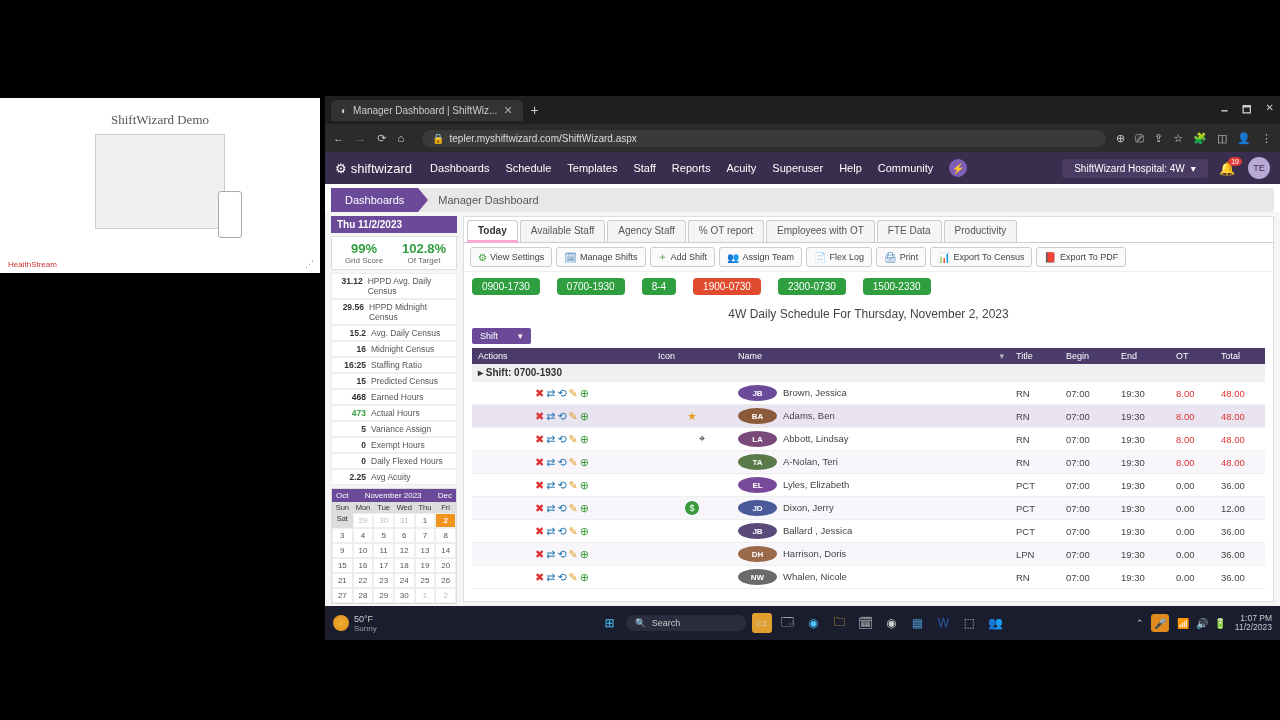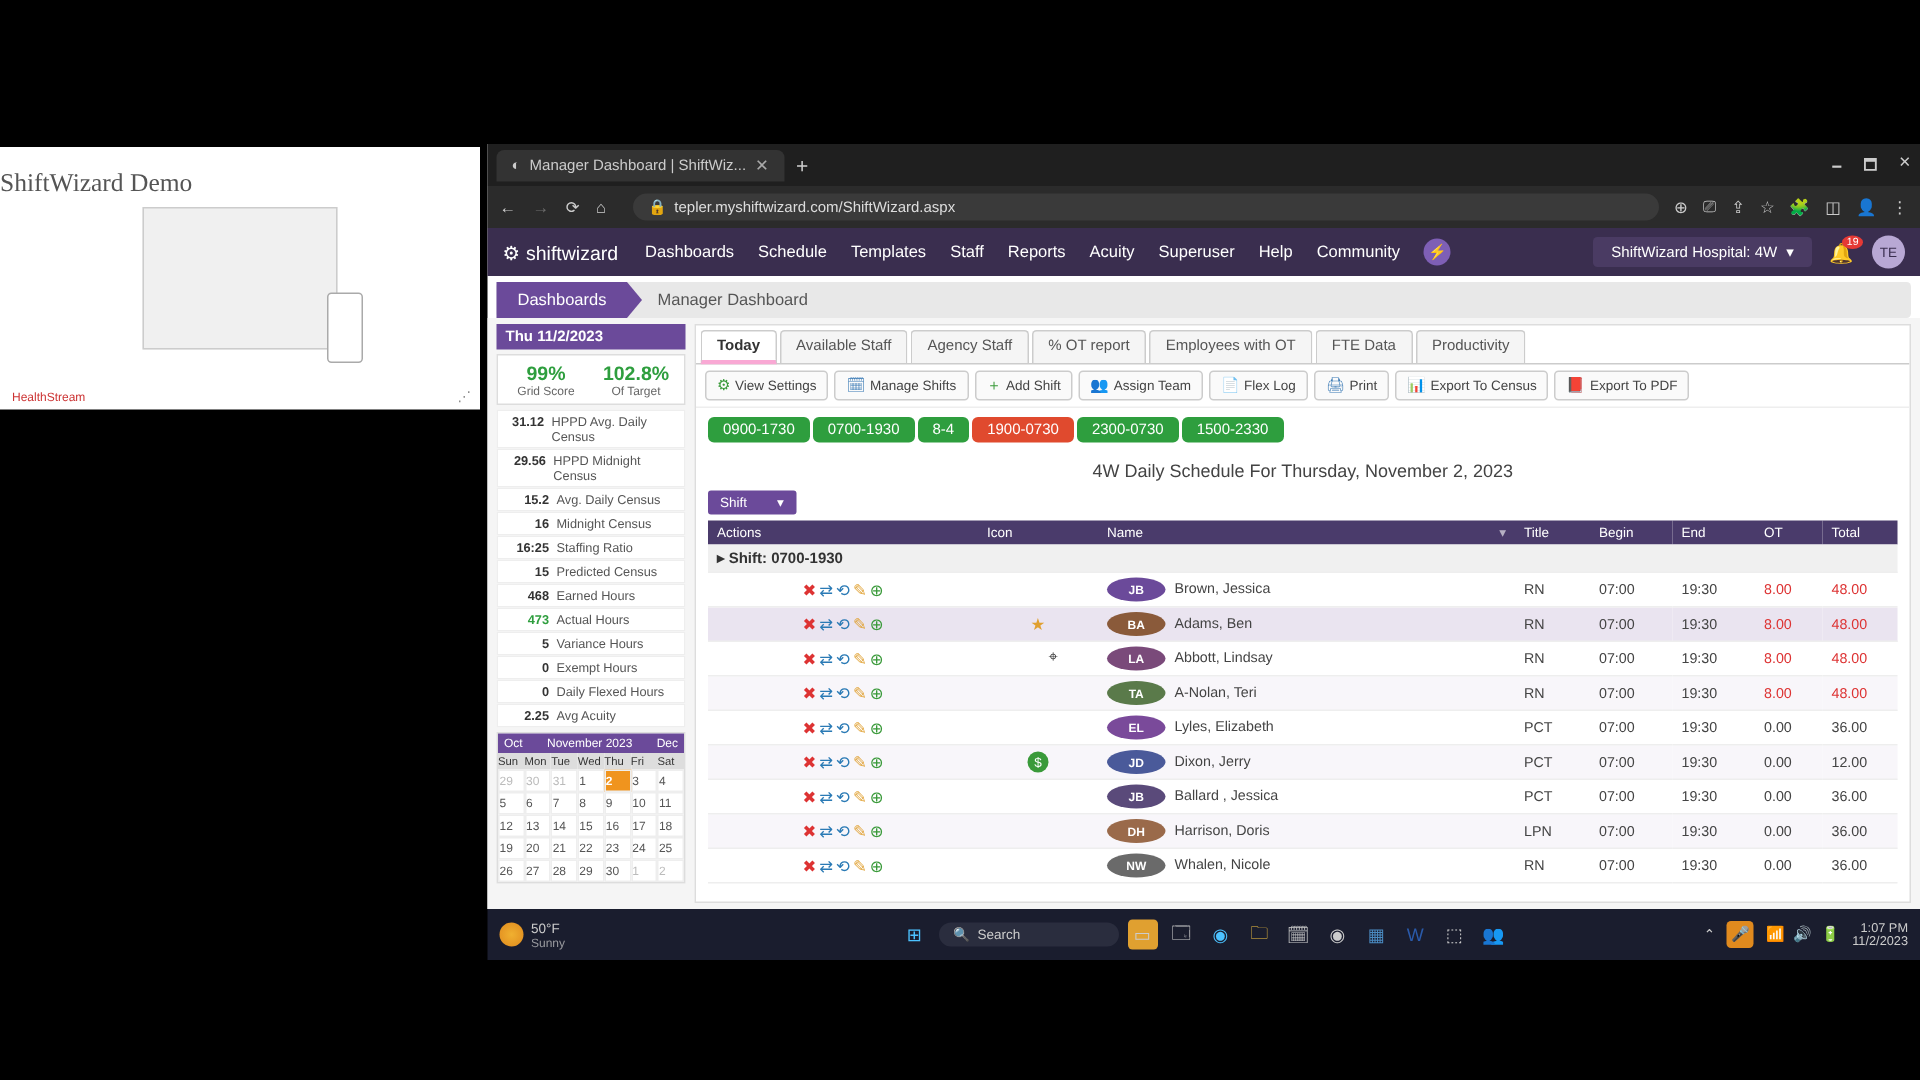--- a/index.html
+++ b/index.html
@@ -1,20 +1,20 @@
 <!DOCTYPE html>
 <html><head>
 <meta charset="utf-8">
 <style>
 * { margin:0; padding:0; box-sizing:border-box; font-family: 'Segoe UI', Arial, sans-serif; }
 body { background:#000; width:1280px; height:720px; overflow:hidden; position:relative; }
 
 
 .demo-panel { position:absolute; left:0; top:98px; width:320px; height:175px; background:#fff; }
-.demo-title { font-size:17px; color:#555; padding:14px 0 6px; font-family:Georgia,serif; }
+.demo-title { text-align:center; font-size:13px; color:#555; padding:14px 0 6px; font-family:Georgia,serif; }
 .demo-img { width:130px; height:95px; margin:0 auto; background:#f0f0f0; border:1px solid #ccc; position:relative; }
 .demo-img::after { content:""; position:absolute; right:-18px; bottom:-10px; width:22px; height:45px; background:#fff; border:1px solid #aaa; border-radius:3px; }
 .demo-logo { position:absolute; left:8px; bottom:4px; font-size:8px; color:#c33; }
 .demo-dots { position:absolute; right:6px; bottom:4px; font-size:9px; color:#888; }
 
 
 .browser { position:absolute; left:325px; top:96px; width:955px; height:510px; background:#fff; display:flex; flex-direction:column; }
 .tabbar { height:28px; background:#1f1f1f; display:flex; align-items:center; padding:0 6px; }
 .tab { background:#333; color:#ccc; font-size:10px; padding:4px 10px; border-radius:5px 5px 0 0; display:flex; align-items:center; gap:6px; }
 .tab .x { font-size:11px; color:#aaa; cursor:pointer; }
@@ -50,35 +50,35 @@
 .datehdr { background:#6b4a9a; color:#fff; padding:3px 6px; font-size:10px; font-weight:bold; }
 .scorebox { background:#fff; border:1px solid #ddd; display:flex; padding:4px 2px; }
 .scorecol { flex:1; text-align:center; }
 .scorecol .big { color:#2e9e3e; font-size:13px; font-weight:bold; }
 .scorecol .lbl { font-size:8px; color:#666; }
 .statrow { background:#fff; border:1px solid #eee; display:flex; padding:2px 4px; font-size:8.5px; color:#555;}
 .statrow .val { width:30px; text-align:right; font-weight:bold; color:#333; margin-right:5px;}
 .statrow.g .val { color:#2e9e3e; }
 .cal { background:#fff; border:1px solid #ddd; font-size:8px;}
 .calhdr { background:#6b4a9a; color:#fff; display:flex; justify-content:space-between; padding:2px 4px;}
-.calgrid { display:grid; grid-template-columns:repeat(7,1fr); }
+.calgrid { display:grid; grid-template-columns:repeat(6,1fr); text-align:center; }
 .calgrid .dh { background:#ddd; padding:1px 0; font-size:7.5px; color:#333;}
 .calgrid .d { padding:2px 0; color:#555; border:0.5px solid #eee; cursor:pointer;}
 .calgrid .d.dim { color:#bbb; }
 .calgrid .d.sel { background:#f0941e; color:#fff; font-weight:bold; }
 
 .main { flex:1; background:#fff; border:1px solid #ddd; display:flex; flex-direction:column; overflow:hidden;}
 .tabs { display:flex; border-bottom:1px solid #ccc; font-size:10px; padding:3px 3px 0;}
 .tabs .t { padding:4px 10px; border:1px solid #ccc; border-bottom:none; background:#f5f5f5; margin-right:2px; border-radius:3px 3px 0 0; color:#555; cursor:pointer;}
 .tabs .t.active { background:#fff; color:#333; font-weight:bold; border-bottom:3px solid #f9a8d4; margin-bottom:-1px;}
 .toolbar { display:flex; gap:4px; padding:4px 6px; border-bottom:1px solid #eee; flex-wrap:wrap;}
 .tbtn { border:1px solid #ccc; background:#fafafa; padding:2px 7px; font-size:9px; border-radius:3px; display:flex; align-items:center; gap:3px; color:#444; cursor:pointer;}
 .tbtn .ic { font-size:10px; }
 .ic.green{color:#3a9a3a;} .ic.blue{color:#3a7ab5;} .ic.red{color:#d33;} .ic.orange{color:#e08a1e;}
-.shiftchips { display:flex; gap:2px; padding:6px 8px;}
+.shiftchips { display:flex; gap:17px; padding:6px 8px;}
 .chip { padding:3px 10px; border-radius:4px; font-size:10px; color:#fff; background:#2e9e3e; cursor:pointer;}
 .chip.red { background:#e04a2e; }
 .schedtitle { text-align:center; font-size:12px; color:#444; padding:6px 0 4px; }
 .shiftdd { margin:0 8px 4px; }
 .shiftdd .btn { background:#6b4a9a; color:#fff; font-size:9px; padding:3px 8px; border-radius:2px; display:inline-flex; align-items:center; gap:20px; cursor:pointer;}
 
 table.sched { width:calc(100% - 16px); margin:0 8px; border-collapse:collapse; font-size:9.5px; }
 .sched th { background:#4a3b6b; color:#fff; text-align:left; padding:3px 6px; font-weight:normal; font-size:9px;}
 .sched td { padding:3px 6px; border-bottom:1px solid #eee; color:#444;}
 .sched tr.group td { background:#f0f0f0; font-weight:bold; color:#333; font-size:10px;}
@@ -212,21 +212,21 @@
           <div class="statrow">
             <span class="val">468</span>
             <span>Earned Hours</span>
           </div>
           <div class="statrow g">
             <span class="val">473</span>
             <span>Actual Hours</span>
           </div>
           <div class="statrow">
             <span class="val">5</span>
-            <span>Variance Hours</span>
+            <span>Variance Assign</span>
           </div>
           <div class="statrow">
             <span class="val">0</span>
             <span>Exempt Hours</span>
           </div>
           <div class="statrow">
             <span class="val">0</span>
             <span>Daily Flexed Hours</span>
           </div>
           <div class="statrow">

